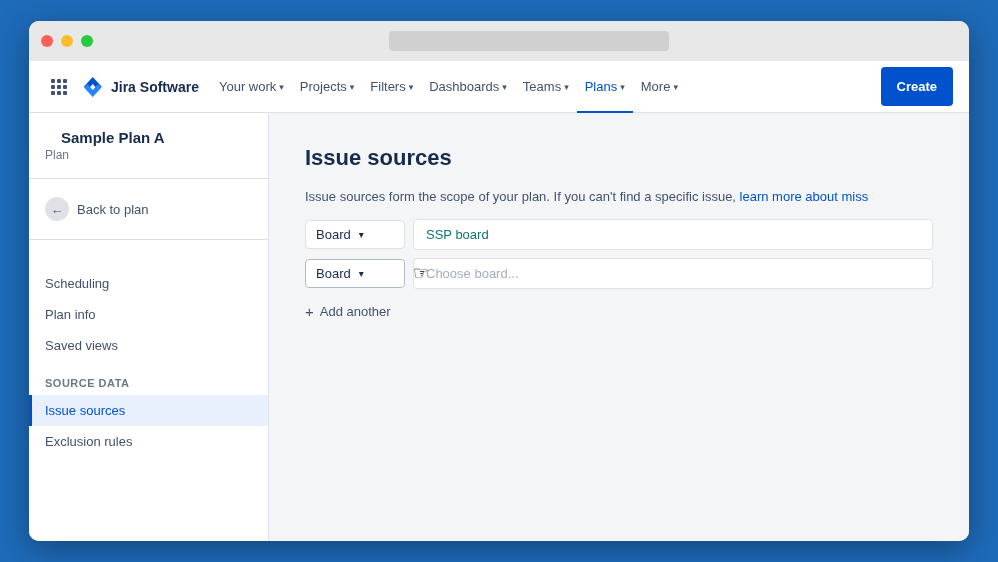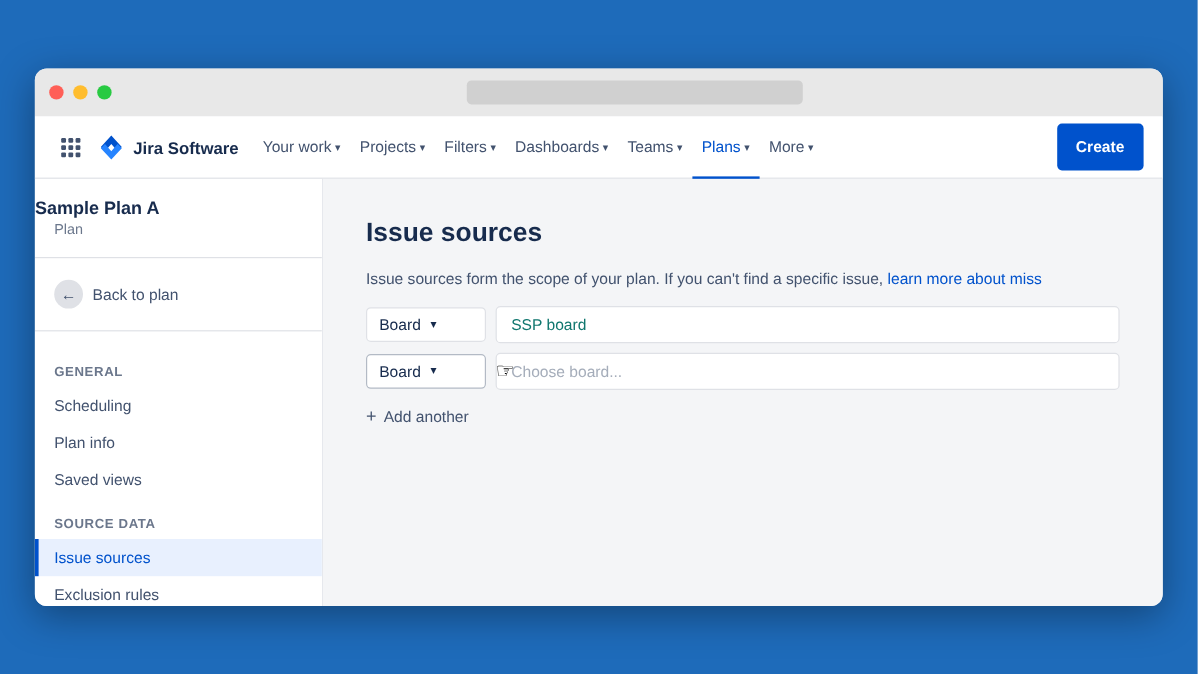--- a/index.html
+++ b/index.html
@@ -9,21 +9,21 @@
       display: flex;
       align-items: center;
       justify-content: center;
       width: 998px;
       height: 562px;
       overflow: hidden;
     }
 
     .window {
       width: 940px;
-      height: 448px;
+      height: 520px;
       background: #f4f5f7;
       border-radius: 10px;
       overflow: hidden;
       display: flex;
       flex-direction: column;
       box-shadow: 0 8px 32px rgba(0,0,0,0.35);
     }
 
     
     .titlebar {
@@ -125,21 +125,21 @@
     .sidebar {
       width: 240px;
       background: #fff;
       border-right: 1px solid #dfe1e6;
       flex-shrink: 0;
       overflow-y: auto;
       padding: 16px 0;
     }
     .sidebar-plan-title {
       font-size: 15px; font-weight: 600; color: #172b4d;
-      padding: 0 0 2px;
+      padding: 0 32px 2px;
     }
     .sidebar-plan-sub {
       font-size: 12px; color: #6b778c;
       padding: 0 16px 16px;
     }
     .sidebar-divider {
       height: 1px; background: #dfe1e6; margin: 0 0 12px;
     }
     .sidebar-back {
       display: flex; align-items: center; gap: 8px;
@@ -310,21 +310,20 @@
       <div class="sidebar-plan-sub">Plan</div>
       <div class="sidebar-divider"></div>
 
       <div class="sidebar-back">
         <div class="back-icon">←</div>
         <span>Back to plan</span>
       </div>
       <div class="sidebar-divider"></div>
 
       <div class="sidebar-section-gap"></div>
-      <div class="sidebar-section-label">GENERAL</div>
       <div class="sidebar-item">
         <span>Scheduling</span>
       </div>
       <div class="sidebar-item">
         <span>Plan info</span>
       </div>
       <div class="sidebar-item">
         <span>Saved views</span>
       </div>
 

